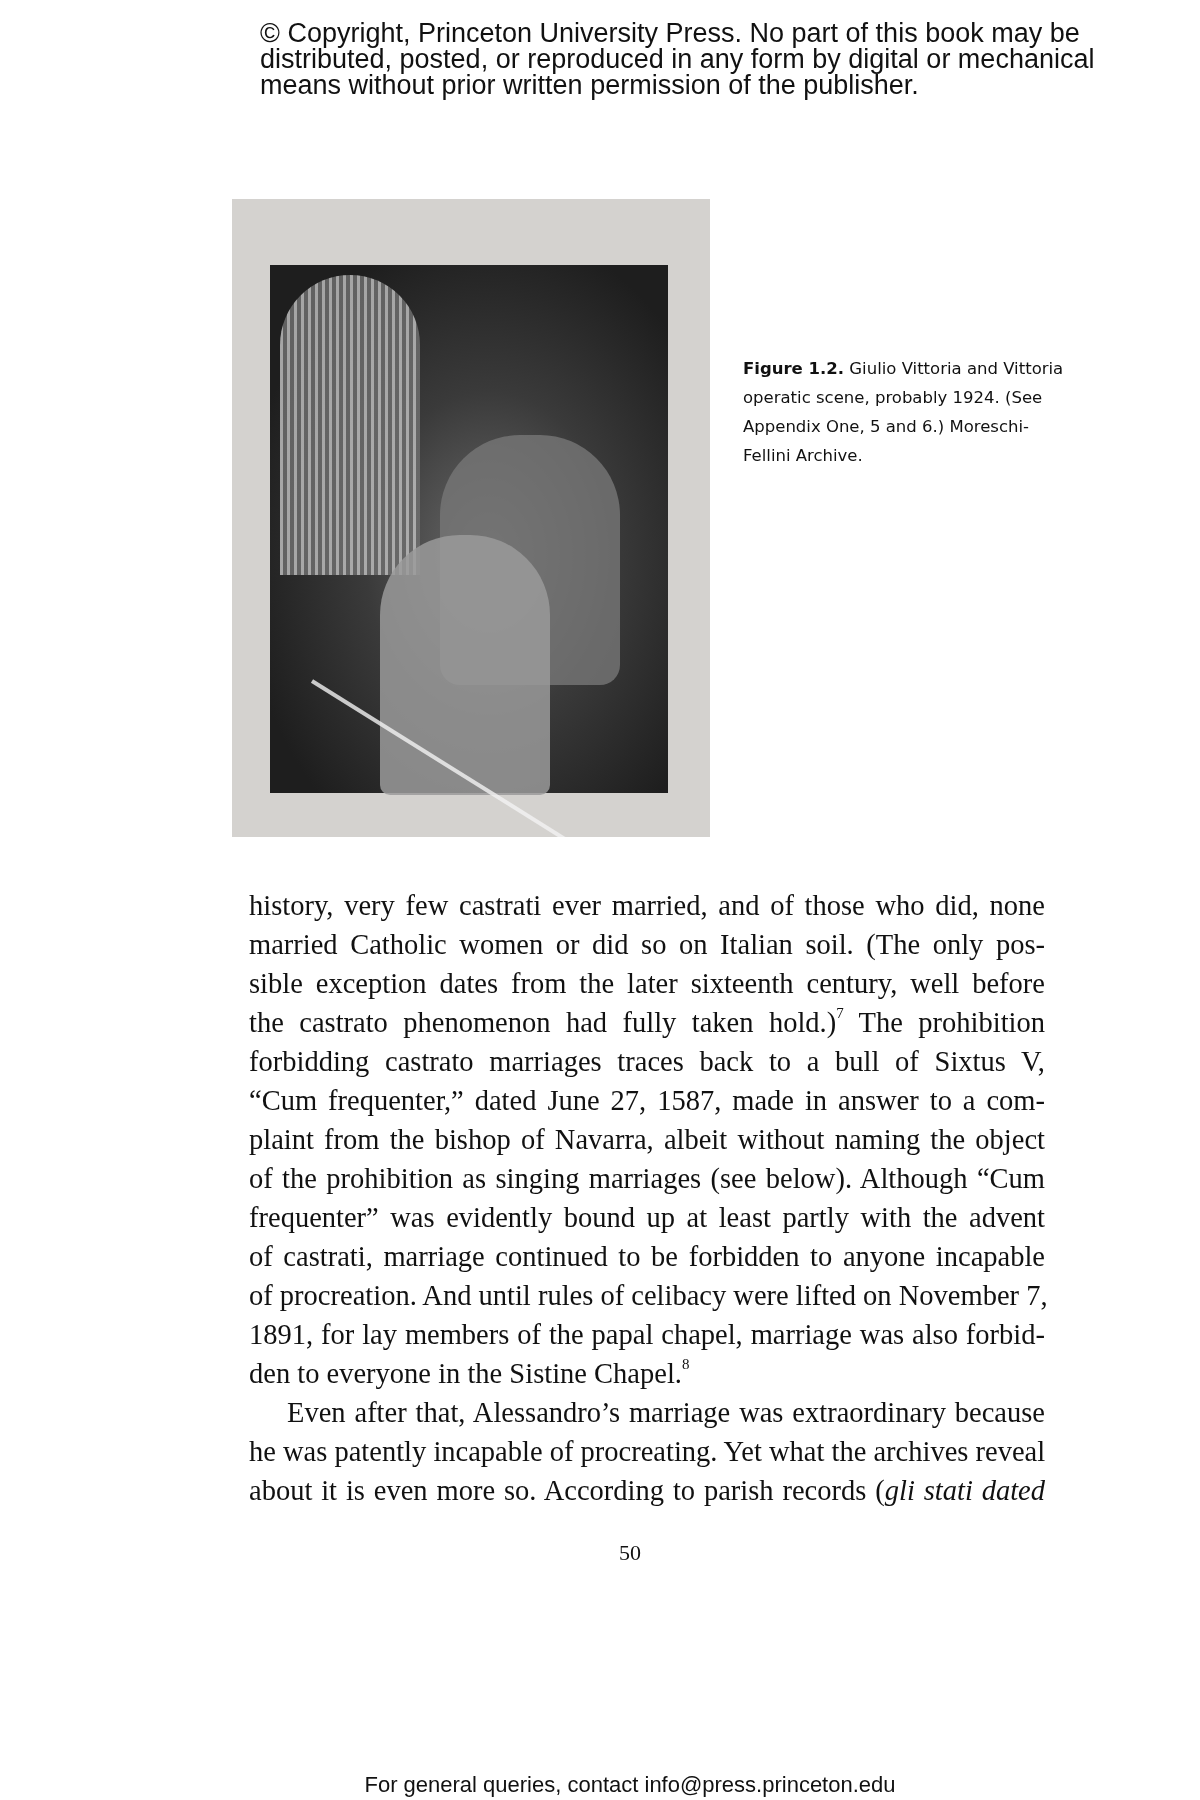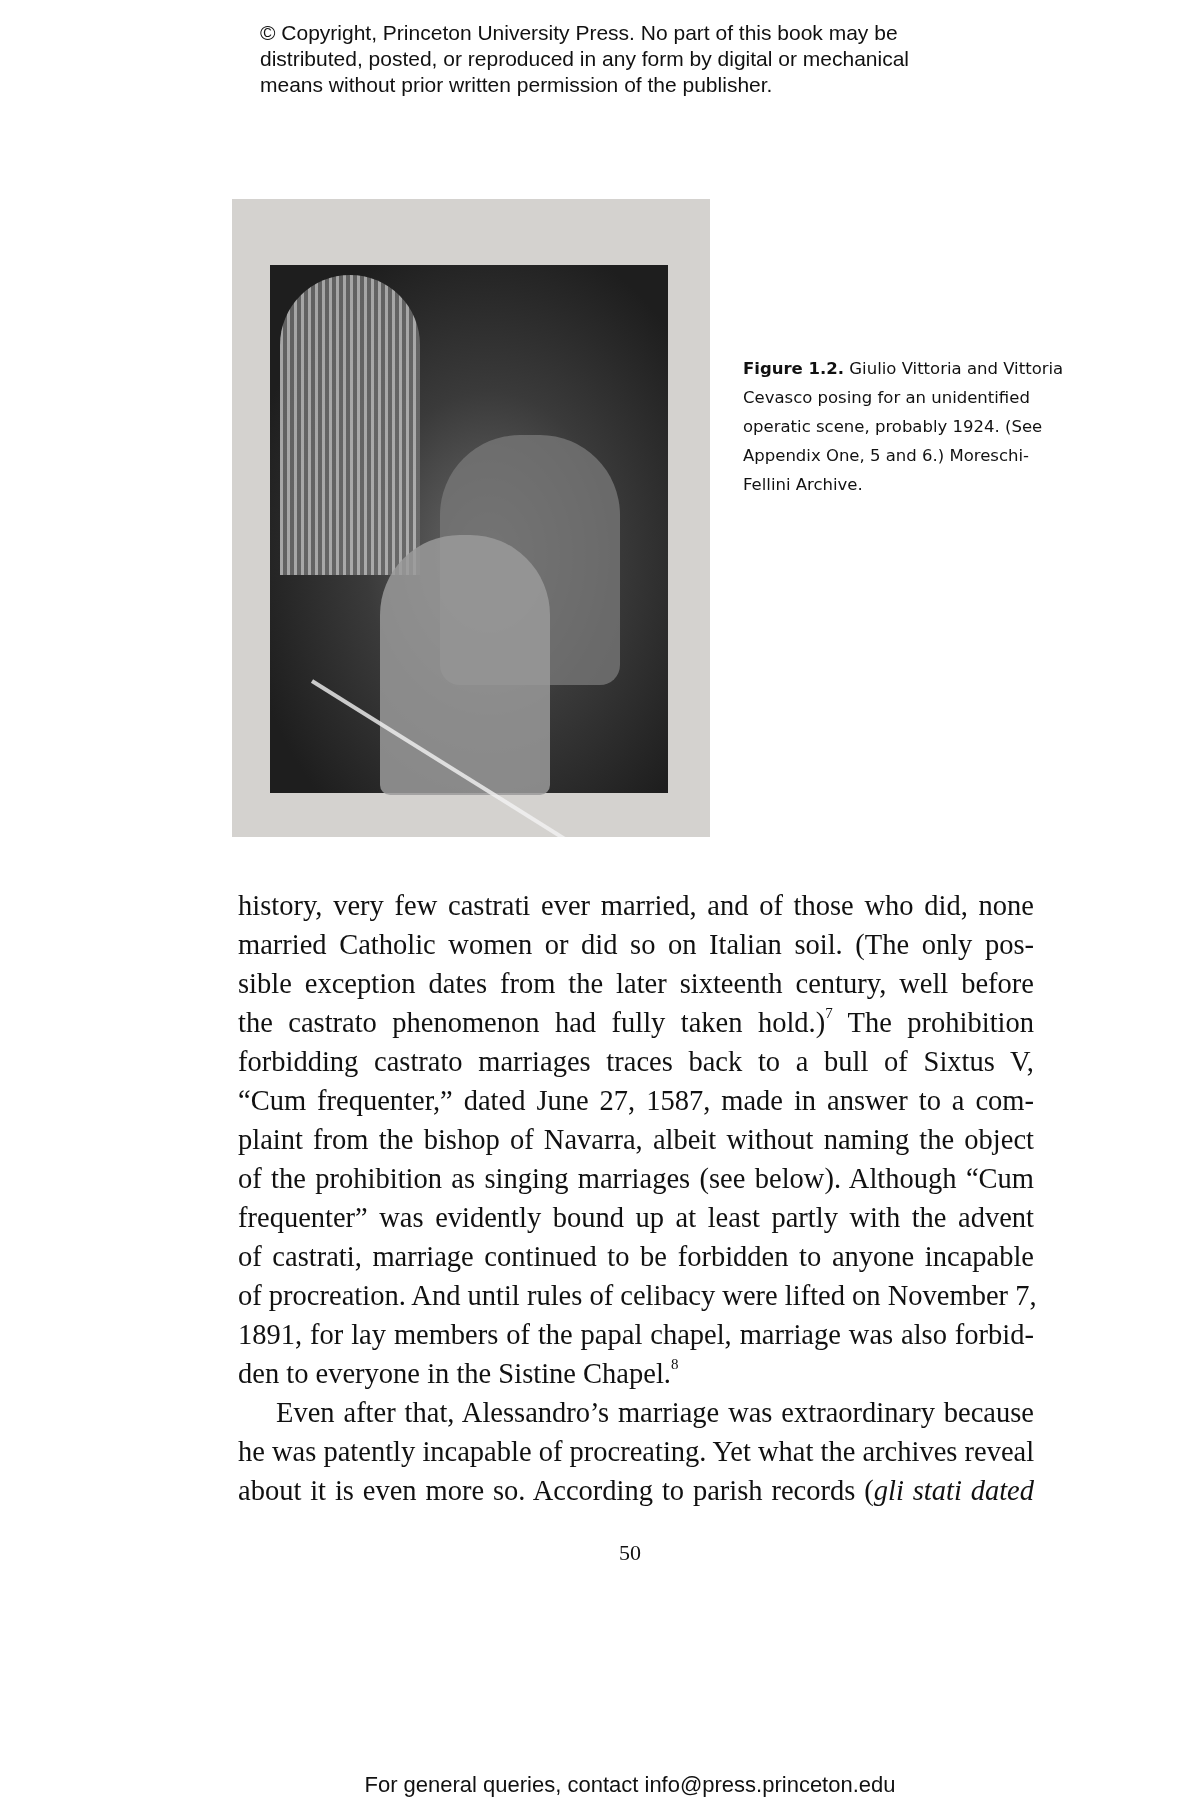--- a/index.html
+++ b/index.html
@@ -1,37 +1,37 @@
 <!DOCTYPE html>
 <html><head>
 <meta charset="utf-8">
 <style>
   html, body { margin:0; padding:0; background:#ffffff; }
   body { width:1200px; height:1800px; position:relative; overflow:hidden; color:#111; }
   .copyright { position:absolute; left:260px; top:20px; width:760px;
-    font-family:"Liberation Sans", sans-serif; font-size:21px; line-height:26px; color:#111; }
+    font-family:"Liberation Sans", sans-serif; font-size:27px; line-height:26px; color:#111; }
   .copyright div { white-space:nowrap; }
   .figure { position:absolute; left:232px; top:199px; width:478px; height:638px;
     background:#d4d2cf; overflow:hidden; }
   .figure .inner { position:absolute; left:38px; top:66px; width:398px; height:528px;
     background: radial-gradient(ellipse at 55% 55%, #6a6a6a 0%, #3a3a3a 40%, #1e1e1e 80%); }
   .figure .curtain { position:absolute; left:10px; top:10px; width:140px; height:300px;
     background: repeating-linear-gradient(90deg, #bdbdbd 0 3px, #6d6d6d 3px 7px);
     border-radius:70px 70px 0 0; opacity:0.85; }
   .figure .fig1 { position:absolute; left:110px; top:270px; width:170px; height:260px;
     background:#9a9a9a; border-radius:80px 80px 10px 10px; opacity:0.85; }
   .figure .fig2 { position:absolute; left:170px; top:170px; width:180px; height:250px;
     background:#777; border-radius:80px 80px 20px 20px; opacity:0.8; }
   .figure .crease { position:absolute; left:80px; top:480px; width:380px; height:4px;
     background:#f2f2f2; transform:rotate(32deg); transform-origin:left; opacity:0.8; }
   .caption { position:absolute; left:743px; top:354px; width:350px;
     font-family:"DejaVu Sans", sans-serif; font-size:16.5px; line-height:29px; color:#111; }
   .caption div { white-space:nowrap; }
   .caption b { font-weight:bold;margin-top:44px; }
-  .body-text { position:absolute; left:238px; top:886px; width:796px;
+  .body-text { position:absolute; left:249px; top:886px; width:796px;
     font-family:"Liberation Serif", serif; font-size:28.5px; line-height:39px; color:#111; }
   .body-text .line { display:block; white-space:nowrap; text-align:justify; text-align-last:justify; }
   .body-text .line.last { text-align-last:left; }
   .body-text .indent { padding-left:38px; }
   sup { font-size:15px; vertical-align:top; line-height:1; position:relative; top:3px; }
   .folio { position:absolute; left:0; width:1260px; top:1540px; text-align:center;
     font-family:"Liberation Serif", serif; font-size:22px; color:#111; }
   .footer { position:absolute; left:0; width:1260px; top:1772px; text-align:center;
     font-family:"Liberation Sans", sans-serif; font-size:22px; color:#111; }
 </style>
@@ -48,21 +48,20 @@
   <div class="inner">
     <div class="curtain"></div>
     <div class="fig2"></div>
     <div class="fig1"></div>
   </div>
   <div class="crease"></div>
 </div>
 
 <div class="caption">
   <div><b>Figure 1.2.</b><span> Giulio Vittoria and Vittoria</span></div>
-  <div>Cevasco posing for an unidentified</div>
   <div>operatic scene, probably 1924. (See</div>
   <div>Appendix One, 5 and 6.) Moreschi-</div>
   <div>Fellini Archive.</div>
 </div>
 
 <div class="body-text">
   <div>
     <span class="line">history, very few castrati ever married, and of those who did, none</span>
     <span class="line">married Catholic women or did so on Italian soil. (The only pos-</span>
     <span class="line">sible exception dates from the later sixteenth century, well before</span>

